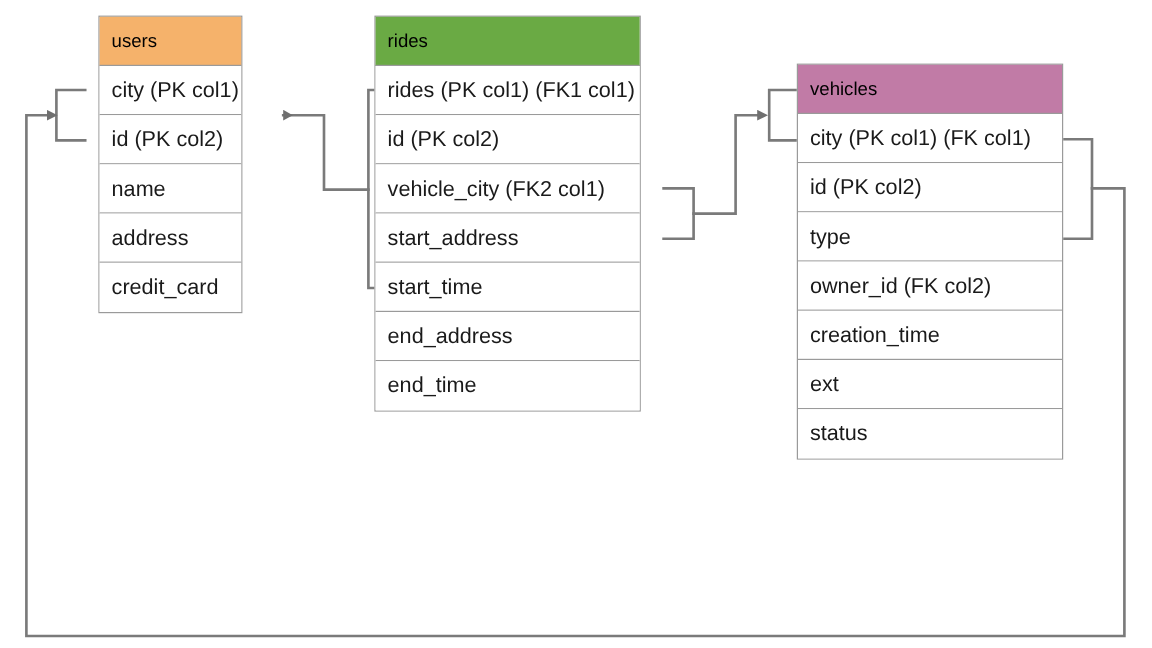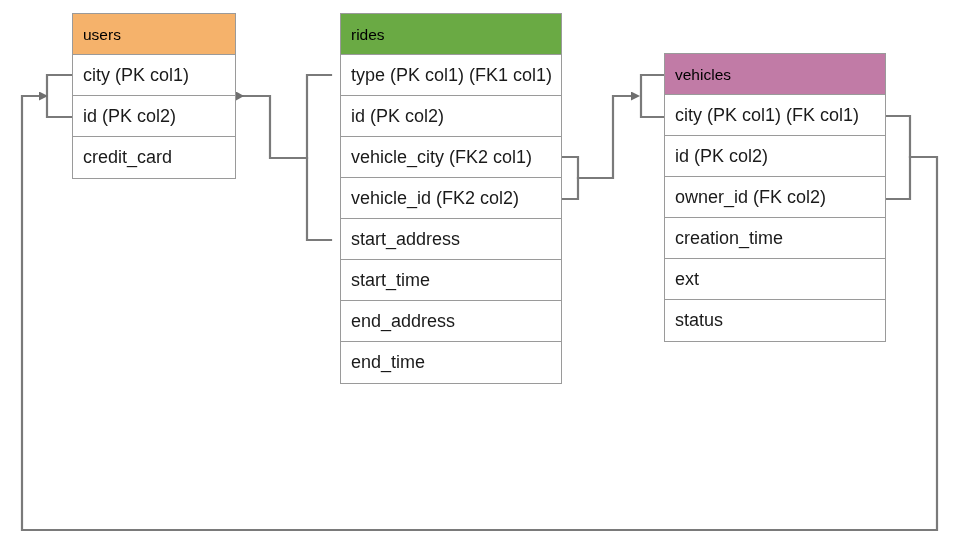--- a/index.html
+++ b/index.html
@@ -53,22 +53,22 @@
     font-size: 18px;
     color: #1a1a1a;
     border-bottom: 1px solid #9a9a9a;
     white-space: nowrap;
     overflow: hidden;
     background: #ffffff;
   }
   .tbl-row:last-child {
     border-bottom: none;
   }
-  #tbl-users   { left: 72px;  top: 13px; width: 164px; }
-  #tbl-rides   { left: 340px; top: 13px; width: 222px; }
+  #tbl-users   { left: 82px;  top: 13px; width: 120px; }
+  #tbl-rides   { left: 312px; top: 13px; width: 222px; }
   #tbl-vehicles{ left: 664px; top: 13px; width: 222px; margin-top: 40px; }
 </style>
 </head>
 <body>
 
 <div id="canvas">
 
   <svg id="links" viewBox="0 0 960 540" width="960" height="540" xmlns="http://www.w3.org/2000/svg">
     <defs>
       <marker id="arrowL" markerWidth="9" markerHeight="9" refX="8" refY="4.5" orient="auto-start-reverse" markerUnits="userSpaceOnUse">
@@ -96,38 +96,40 @@
       <path d="M886,116 L910,116 L910,199 L886,199"></path>
 
       <path d="M910,157 L937,157 L937,530 L22,530 L22,96 L40,96" marker-end="url(#arrowR)"></path>
     </g>
   </svg>
 
   <div class="table-box" id="tbl-users">
     <div class="tbl-header" style="background:#f5b26b;">users</div>
     <div class="tbl-row">city (PK col1)</div>
     <div class="tbl-row">id (PK col2)</div>
+    <div class="tbl-row">name</div>
+    <div class="tbl-row">address</div>
     <div class="tbl-row">credit_card</div>
   </div>
 
   <div class="table-box" id="tbl-rides">
     <div class="tbl-header" style="background:#6aaa44;">rides</div>
-    <div class="tbl-row">type (PK col1) (FK1 col1)</div>
+    <div class="tbl-row">rides (PK col1) (FK1 col1)</div>
     <div class="tbl-row">id (PK col2)</div>
     <div class="tbl-row">vehicle_city (FK2 col1)</div>
-    <div class="tbl-row">vehicle_id (FK2 col2)</div>
     <div class="tbl-row">start_address</div>
     <div class="tbl-row">start_time</div>
     <div class="tbl-row">end_address</div>
     <div class="tbl-row">end_time</div>
   </div>
 
   <div class="table-box" id="tbl-vehicles">
     <div class="tbl-header" style="background:#c17ba6;">vehicles</div>
     <div class="tbl-row">city (PK col1) (FK col1)</div>
     <div class="tbl-row">id (PK col2)</div>
+    <div class="tbl-row">type</div>
     <div class="tbl-row">owner_id (FK col2)</div>
     <div class="tbl-row">creation_time</div>
     <div class="tbl-row">ext</div>
     <div class="tbl-row">status</div>
   </div>
 
 </div>
 
 </body></html>

